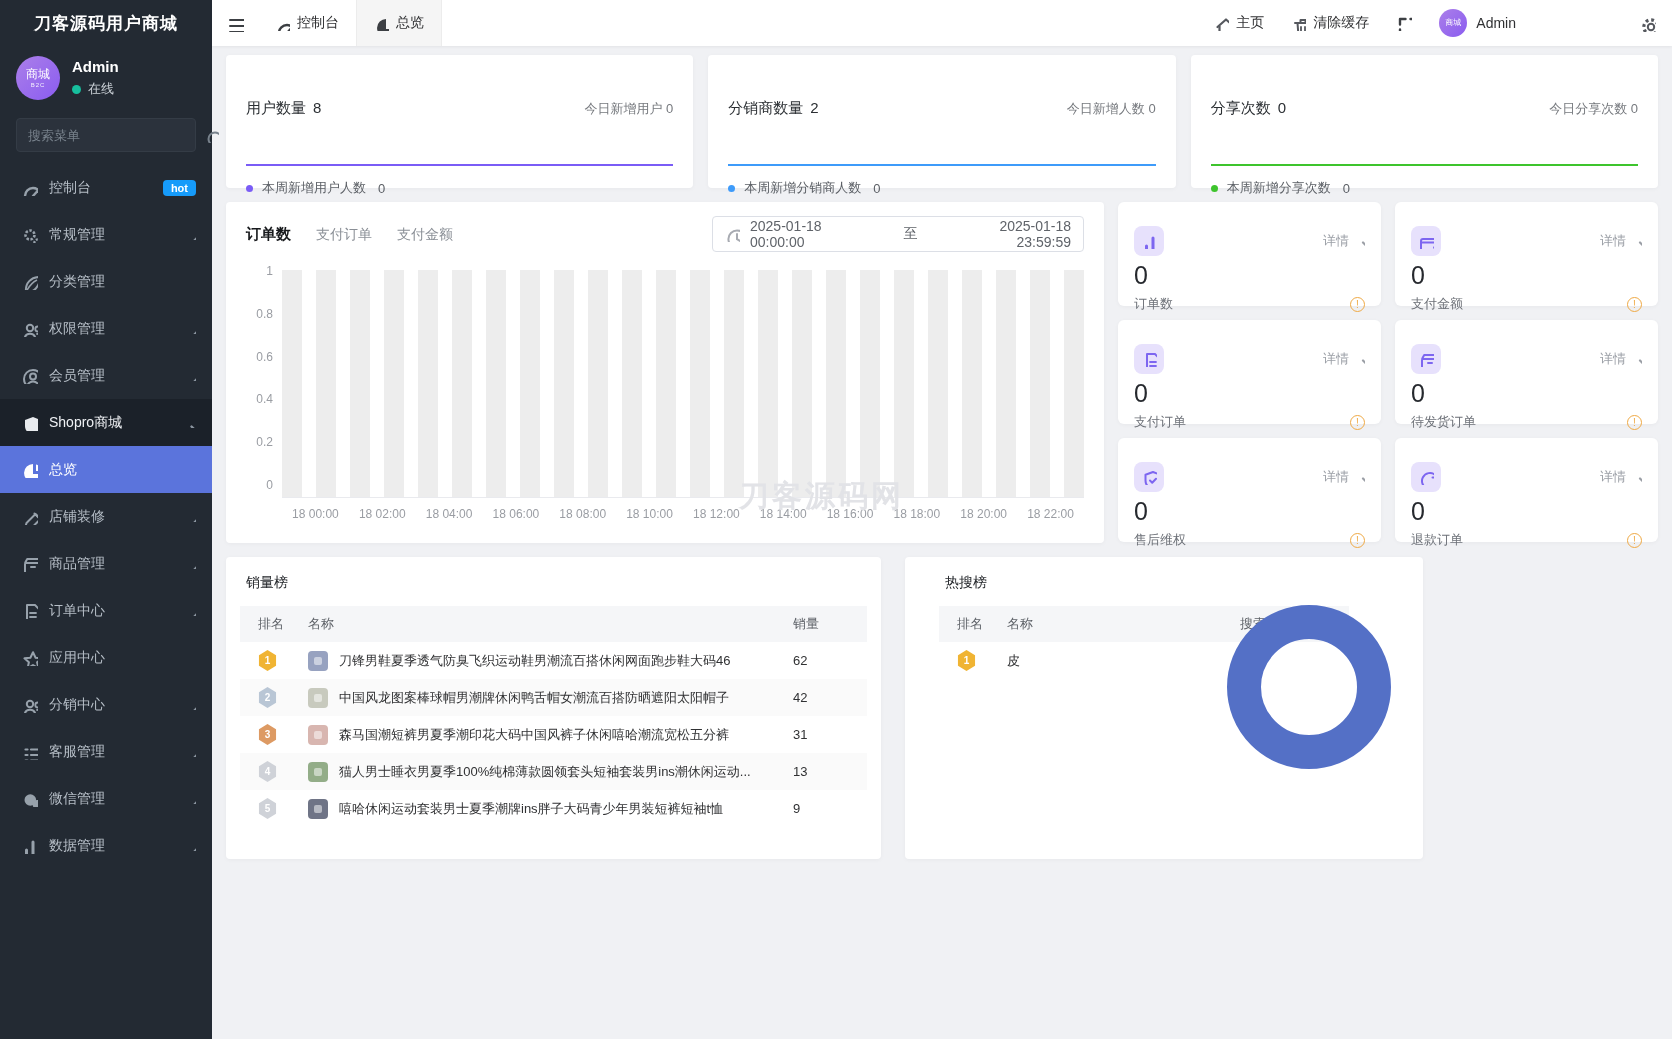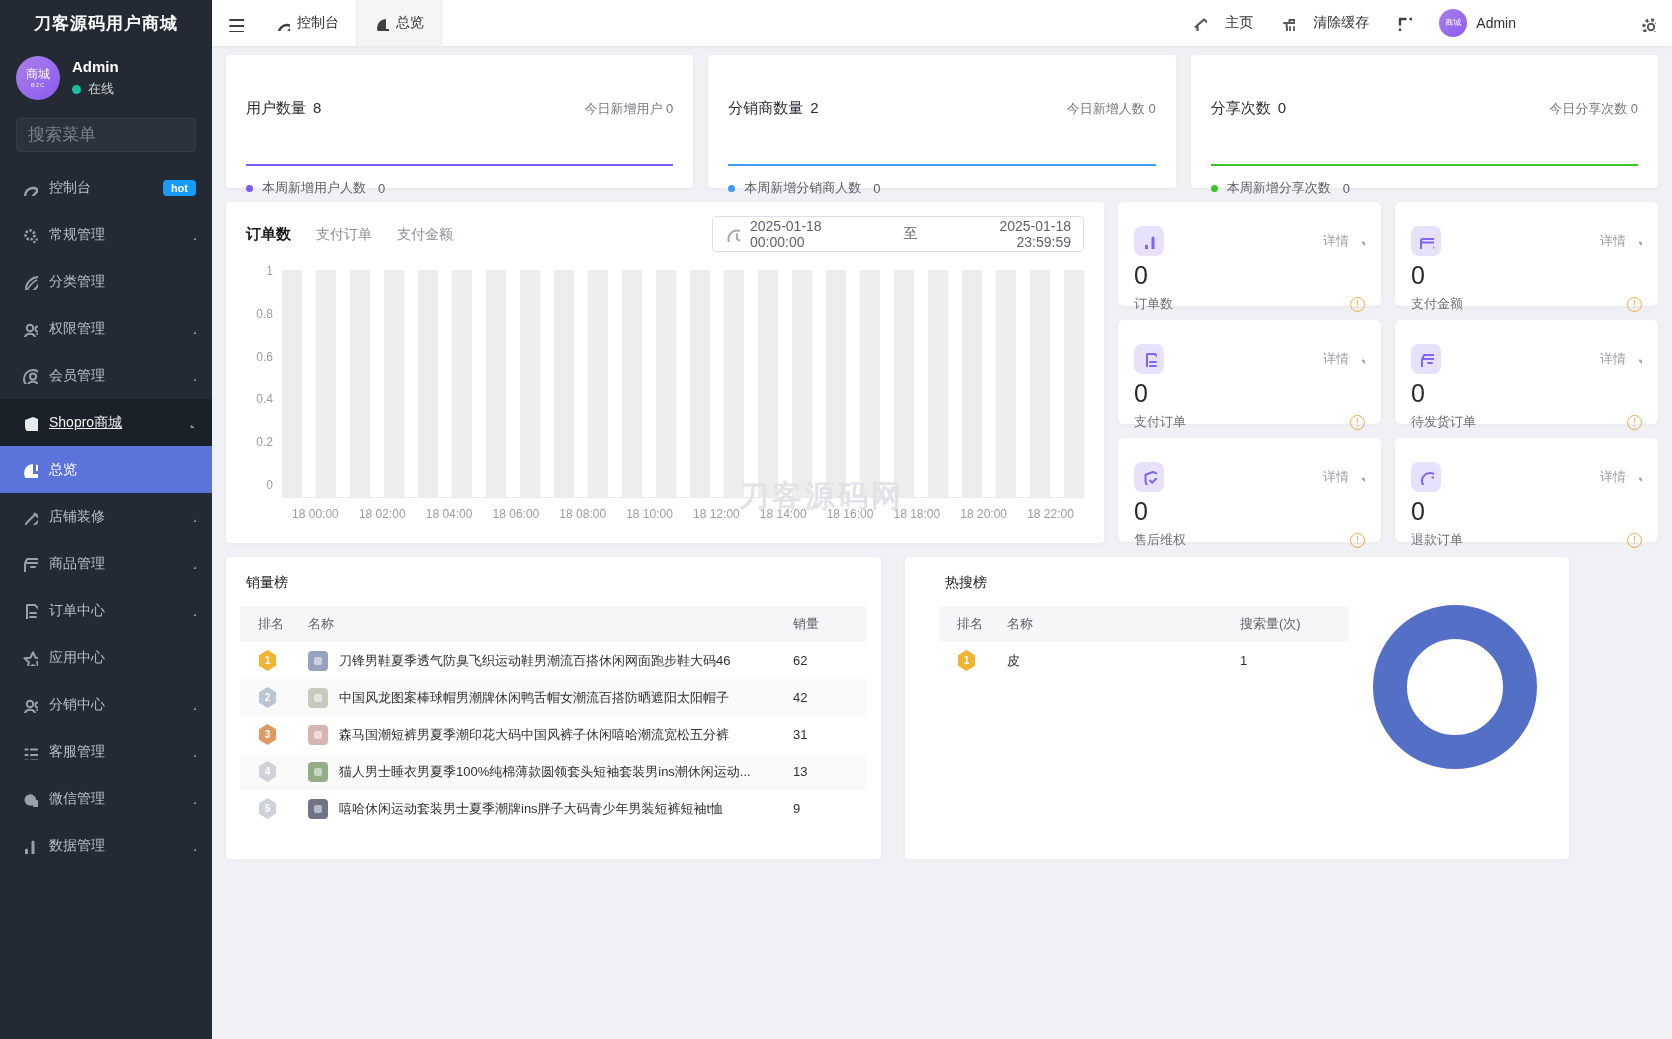--- a/index.html
+++ b/index.html
@@ -18,48 +18,48 @@
     background:linear-gradient(135deg,#ab7fe9,#8a5cf0);
     display:flex; flex-direction:column; align-items:center; justify-content:center; color:#fff; }
   .avatar .t { font-size:12px; line-height:1.1; }
   .avatar .b { font-size:6px; opacity:.9; margin-top:1px; letter-spacing:1px; }
   .p-name { font-size:15px; font-weight:bold; color:#fff; }
   .p-status { display:flex; align-items:center; gap:7px; font-size:13px; color:#ccd2d8; margin-top:5px; }
   .dot-online { width:9px; height:9px; border-radius:50%; background:#17bf9e; }
   .sb-search { margin:6px 16px 12px; height:34px; background:#2b323c; border:1px solid #343c46;
     border-radius:4px; display:flex; align-items:center; padding:0 11px; }
   .sb-search input { flex:1; background:transparent; border:none; outline:none;
-    color:#dfe3e8; font-size:17px; font-family:inherit; }
+    color:#dfe3e8; font-size:13px; font-family:inherit; }
   .sb-search input::placeholder { color:#78828c; }
   .sb-search .ic { color:#78828c; width:15px; height:15px; }
   .sb-menu { flex:1; overflow:hidden; }
   .m-item { height:47px; display:flex; align-items:center; padding:0 16px 0 21px;
     color:#b6bec7; font-size:14px; cursor:pointer; }
   .m-item .mi-ic { width:17px; height:17px; color:#97a1ab; margin-right:11px; }
   .m-item .chev { margin-left:auto; width:11px; height:11px; color:#8b95a0; }
-  .m-item.parent { background:#1b2129; color:#f0f2f5;text-decoration:underline; }
+  .m-item.parent { background:#1b2129; color:#f0f2f5; }
   .m-item.parent .mi-ic { color:#e8ebee; }
   .m-item.active { background:#5b74dc; color:#fff; }
   .m-item.active .mi-ic { color:#fff; }
   .hot-badge { margin-left:auto; background:#169bfa; color:#fff; font-size:11px; font-weight:bold;
     padding:2px 8px; border-radius:4px; }
 
   
   .main { flex:1; min-width:0; display:flex; flex-direction:column; }
   .topbar { height:46px; flex:none; background:#fff; display:flex; align-items:center;
     box-shadow:0 1px 3px rgba(0,0,0,.06); position:relative; z-index:2; }
   .tb-burger { width:46px; height:46px; display:flex; align-items:center; justify-content:center;
     color:#3c3f43; cursor:pointer; }
   .tab { height:46px; display:flex; align-items:center; gap:7px; padding:0 17px;
     font-size:14px; color:#303133; cursor:pointer; }
   .tab .ic { width:15px; height:15px; color:#3c3f43; }
   .tab.active { background:#f5f5f5; border-left:1px solid #ececec; border-right:1px solid #ececec; }
   .tb-right { margin-left:auto; display:flex; align-items:center; gap:27px;
     padding-right:16px; font-size:14px; color:#303133; }
-  .tb-link { display:flex; align-items:center; gap:18px; cursor:pointer; }
+  .tb-link { display:flex; align-items:center; gap:7px; cursor:pointer; }
   .tb-link .ic { width:15px; height:15px; color:#55585e; }
   .avatar-sm { width:28px; height:28px; border-radius:50%; flex:none;
     background:linear-gradient(135deg,#ab7fe9,#8a5cf0);
     display:flex; flex-direction:column; align-items:center; justify-content:center; color:#fff; }
   .avatar-sm .t { font-size:8px; line-height:1; }
   .tb-user { display:flex; align-items:center; gap:9px; cursor:pointer; }
   .gear-btn { margin-left:96px; color:#55585e; cursor:pointer; }
 
   .content { flex:1; padding:9px 14px; overflow:hidden; }
 
@@ -113,21 +113,21 @@
   .mc-bottom { display:flex; align-items:center; justify-content:space-between; margin-top:7px; }
   .mc-label { font-size:13px; color:#6d7178; }
   .mc-warn { width:15px; height:15px; border:1px solid #efa944; color:#efa944; border-radius:50%;
     font-size:10px; display:flex; align-items:center; justify-content:center; }
 
   
   .bottom-row { display:flex; gap:24px; margin-top:14px; }
   .rank-card { background:#fff; border-radius:4px; padding:12px 14px; height:302px;
     box-shadow:0 1px 4px rgba(0,0,0,.04); }
   .sales-card { width:655px; flex:none; }
-  .hot-card { width:664px; flex:none; position:relative;padding-left:34px; }
+  .hot-card { width:518px; flex:none; position:relative;padding-left:34px; }
   .rc-title { font-size:14px; color:#24272b; padding:5px 6px 14px; }
   .rtable { font-size:13px; color:#303133; }
   .hot-card .rtable { width:410px; }
   .rrow { display:flex; align-items:center; height:37px; padding:0 8px; }
   .rrow.head { background:#f5f6f8; color:#5d6167; height:36px; }
   .rrow.alt { background:#fafafa; }
   .col-rank { width:60px; flex:none; display:flex; align-items:center; padding-left:10px; }
   .col-name { flex:1; min-width:0; display:flex; align-items:center; gap:11px; }
   .name-text { white-space:nowrap; overflow:hidden; text-overflow:ellipsis; }
   .col-val { width:70px; flex:none; padding-left:4px; }

